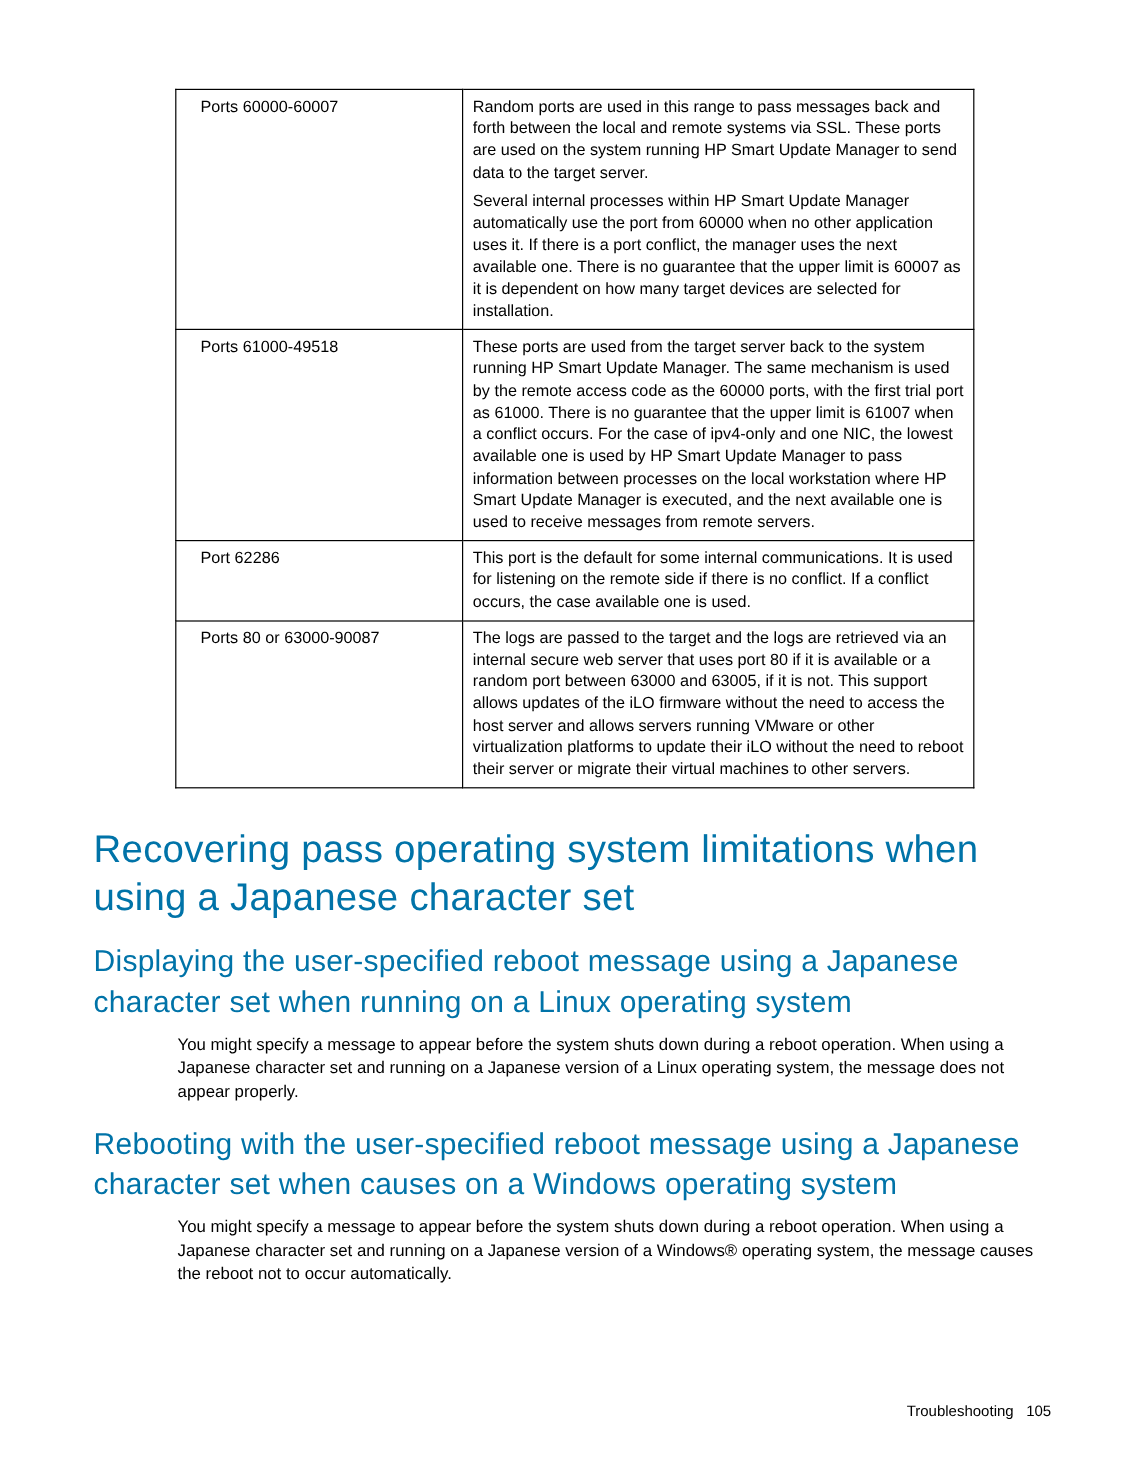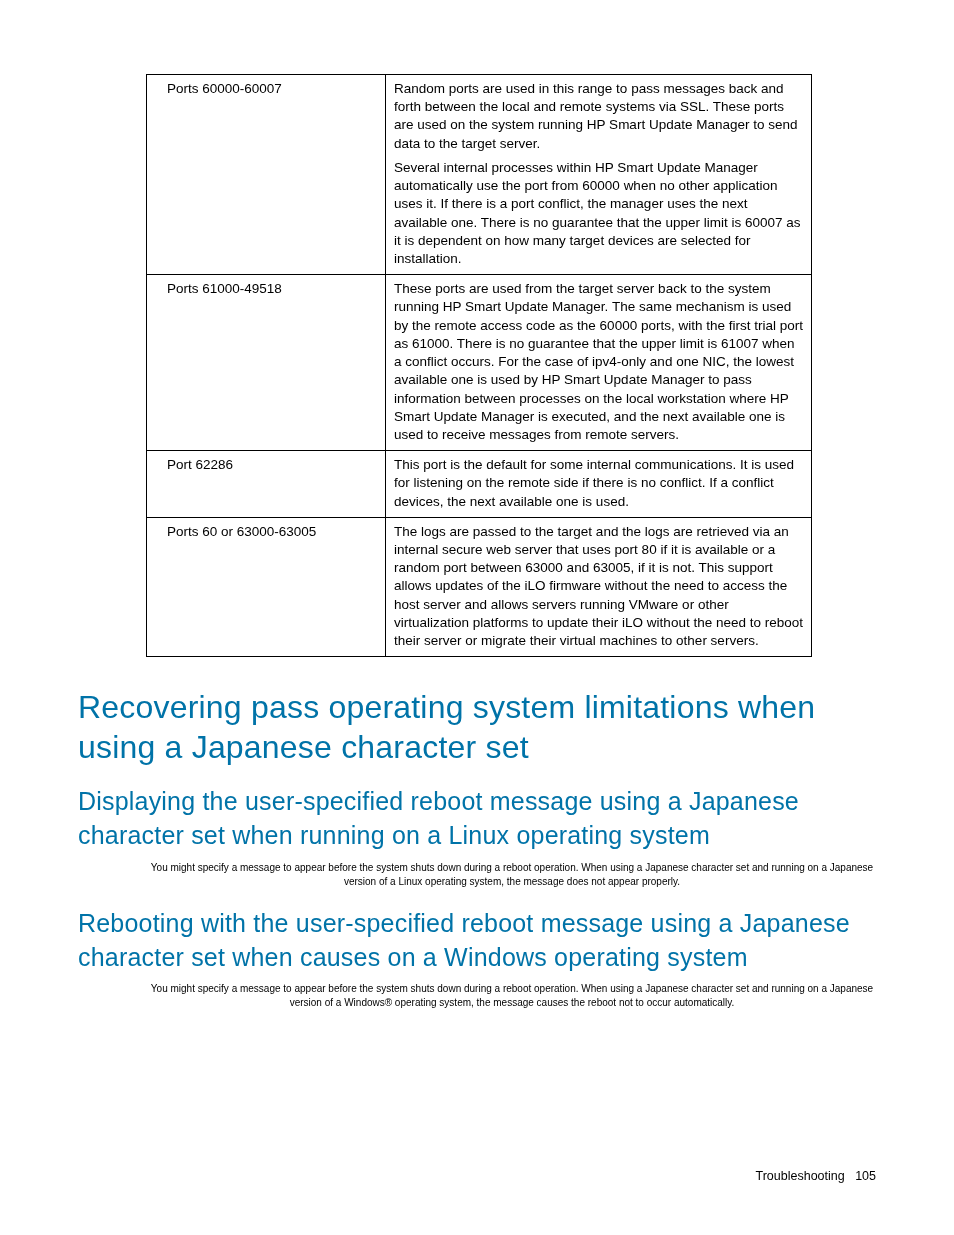--- a/index.html
+++ b/index.html
@@ -43,24 +43,23 @@
   }
   h2.sub {
     font-weight: 300;
     font-size: 25px;
     color: #0073a8;
     margin: 18px 0 8px 0;
     line-height: 1.35;
     letter-spacing: 0.2px;
   }
   p.body {
-    font-size: 10px;
+    font-size: 14px;
     line-height: 1.4;
     margin: 6px 0 6px 70px;
-    text-align: center;
   }
   .footer {
     position: absolute;
     bottom: 52px;
     right: 78px;
     font-size: 12.5px;
     text-align: right;
   }
 </style>
 </head>
@@ -79,25 +78,25 @@
       </tr>
       <tr>
         <td class="col1">Ports 61000-49518</td>
         <td>
           <p>These ports are used from the target server back to the system running HP Smart Update Manager. The same mechanism is used by the remote access code as the 60000 ports, with the first trial port as 61000. There is no guarantee that the upper limit is 61007 when a conflict occurs. For the case of ipv4-only and one NIC, the lowest available one is used by HP Smart Update Manager to pass information between processes on the local workstation where HP Smart Update Manager is executed, and the next available one is used to receive messages from remote servers.</p>
         </td>
       </tr>
       <tr>
         <td class="col1">Port 62286</td>
         <td>
-          <p>This port is the default for some internal communications. It is used for listening on the remote side if there is no conflict. If a conflict devices, the next available one is used.</p>
+          <p>This port is the default for some internal communications. It is used for listening on the remote side if there is no conflict. If a conflict occurs, the case available one is used.</p>
         </td>
       </tr>
       <tr>
-        <td class="col1">Ports 60 or 63000-63005</td>
+        <td class="col1">Ports 80 or 63000-90087</td>
         <td>
           <p>The logs are passed to the target and the logs are retrieved via an internal secure web server that uses port 80 if it is available or a random port between 63000 and 63005, if it is not. This support allows updates of the iLO firmware without the need to access the host server and allows servers running VMware or other virtualization platforms to update their iLO without the need to reboot their server or migrate their virtual machines to other servers.</p>
         </td>
       </tr>
     </tbody>
   </table>
 
   <h1 class="sec">Recovering pass operating system limitations when using a Japanese character set</h1>
 
   <h2 class="sub">Displaying the user-specified reboot message using a Japanese character set when running on a Linux operating system</h2>

